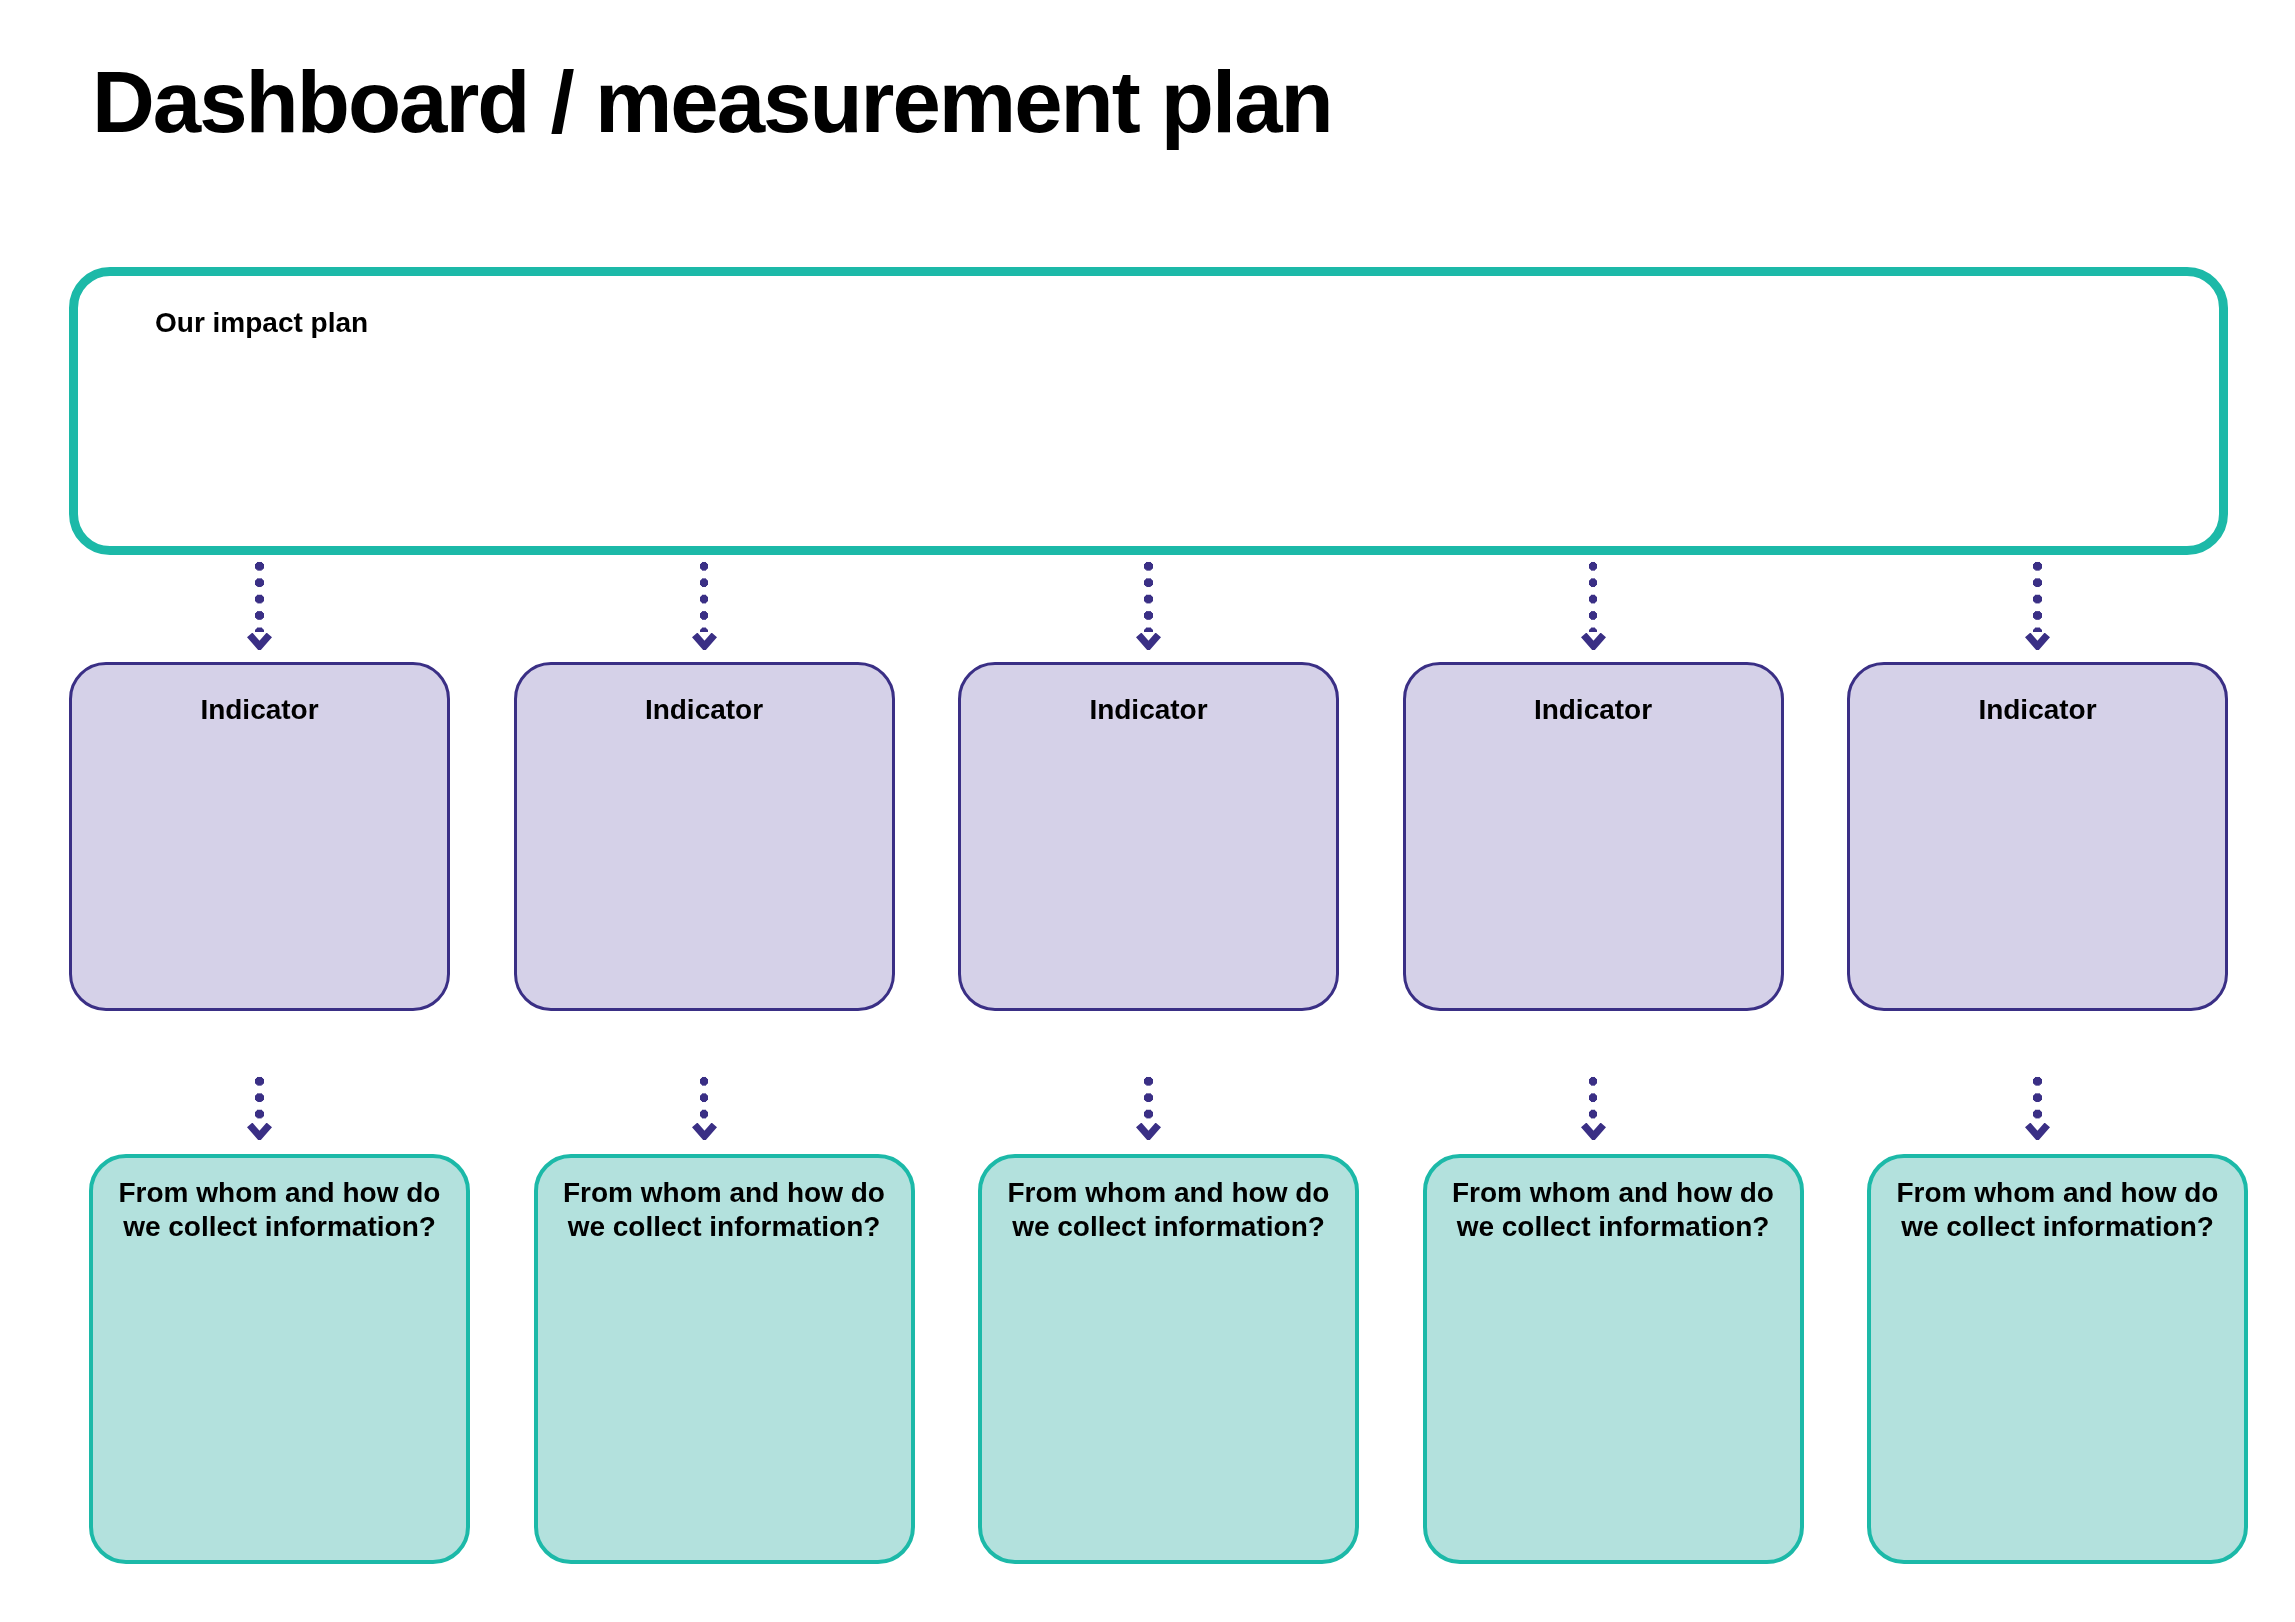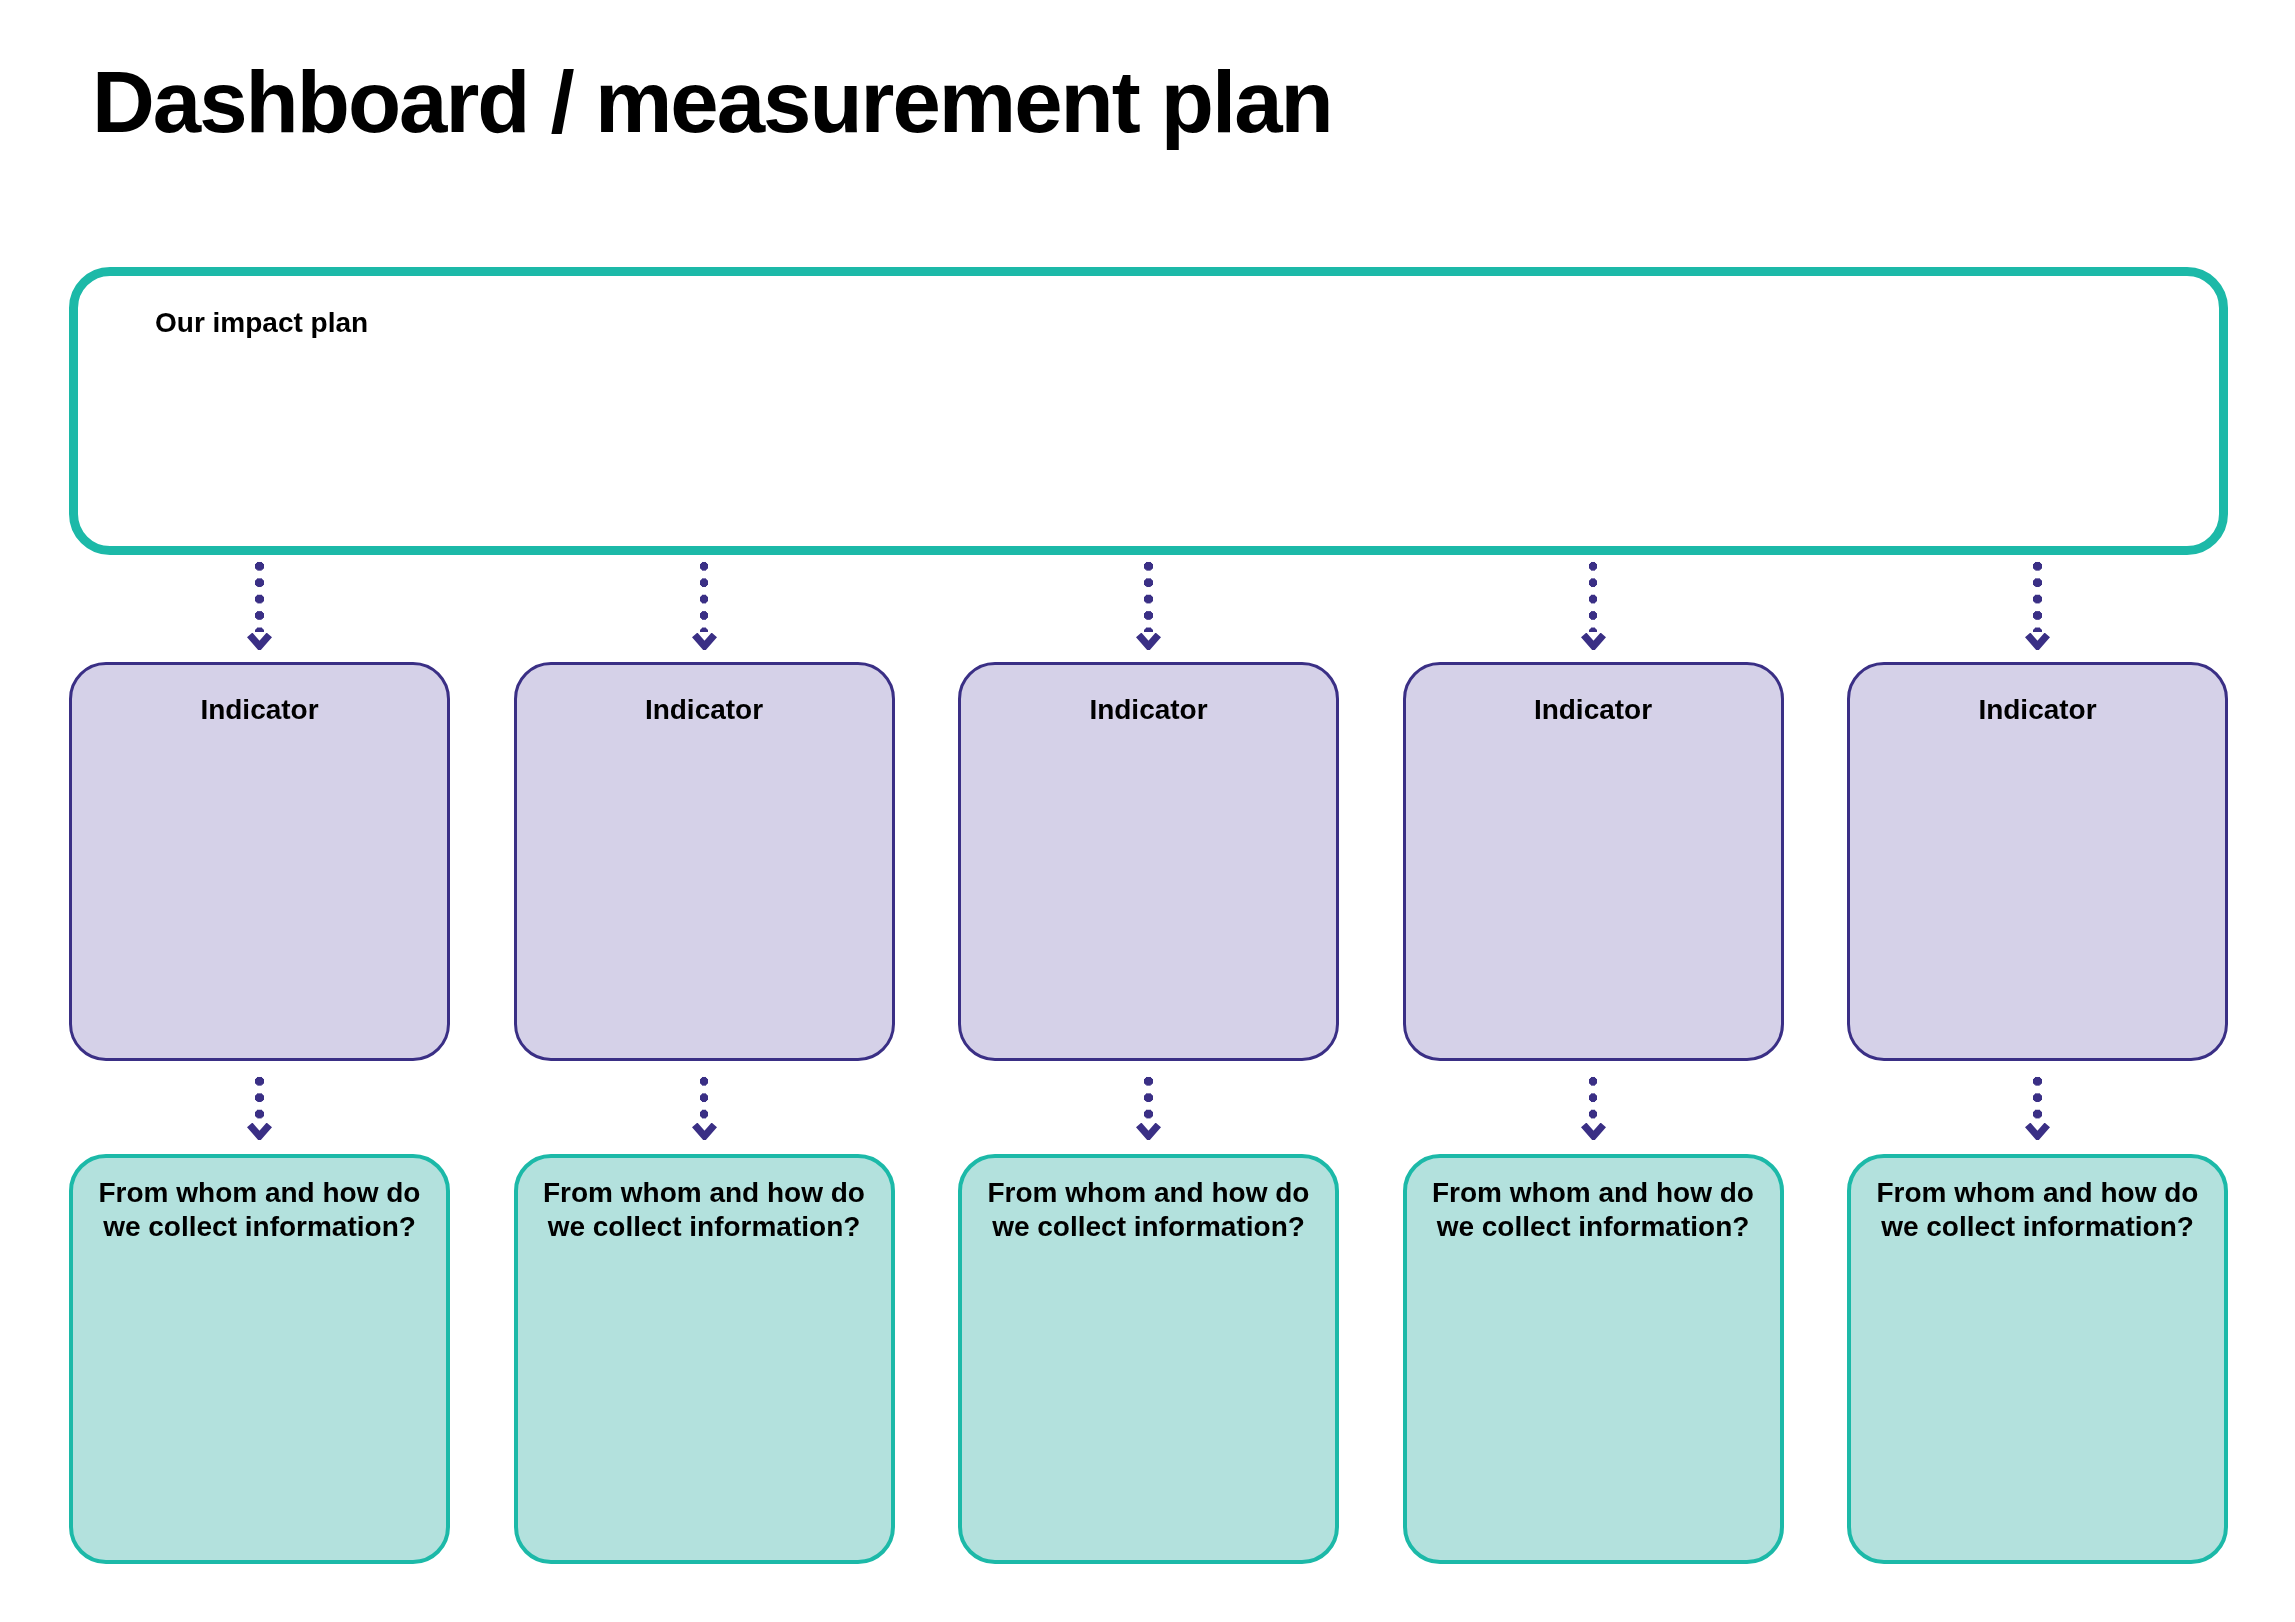--- a/index.html
+++ b/index.html
@@ -67,35 +67,35 @@
   }
   .arrows-row-1 { top: 561px; }
   .arrows-row-1 .arrow-line { height: 71px; }
   .arrows-row-2 { top: 1076px; }
   .arrows-row-2 .arrow-line { height: 46px; }
   .arrow svg { display: block; margin-top: 0.7px; }
 
   
   .indicators-row { top: 662px; }
   .indicator-box {
-    width: 381px; height: 399px;
+    width: 381px; height: 349px;
     background: #D5D1E8;
     border: 3.9px solid #3A2F85;
     border-radius: 37px;
     text-align: center;
   }
   .indicator-box .box-label {
     display: block;
     padding-top: 29px;
     font-size: 28px;
     font-weight: 700;
   }
 
   
-  .collections-row { top: 1154px; }
+  .collections-row { top: 1154px; margin-left: 20px; }
   .collection-box {
     width: 381px; height: 410px;
     background: #B3E1DD;
     border: 4.6px solid #1CB9A8;
     border-radius: 37px;
     text-align: center;
   }
   .collection-box .box-label {
     display: block;
     padding-top: 18.3px;

